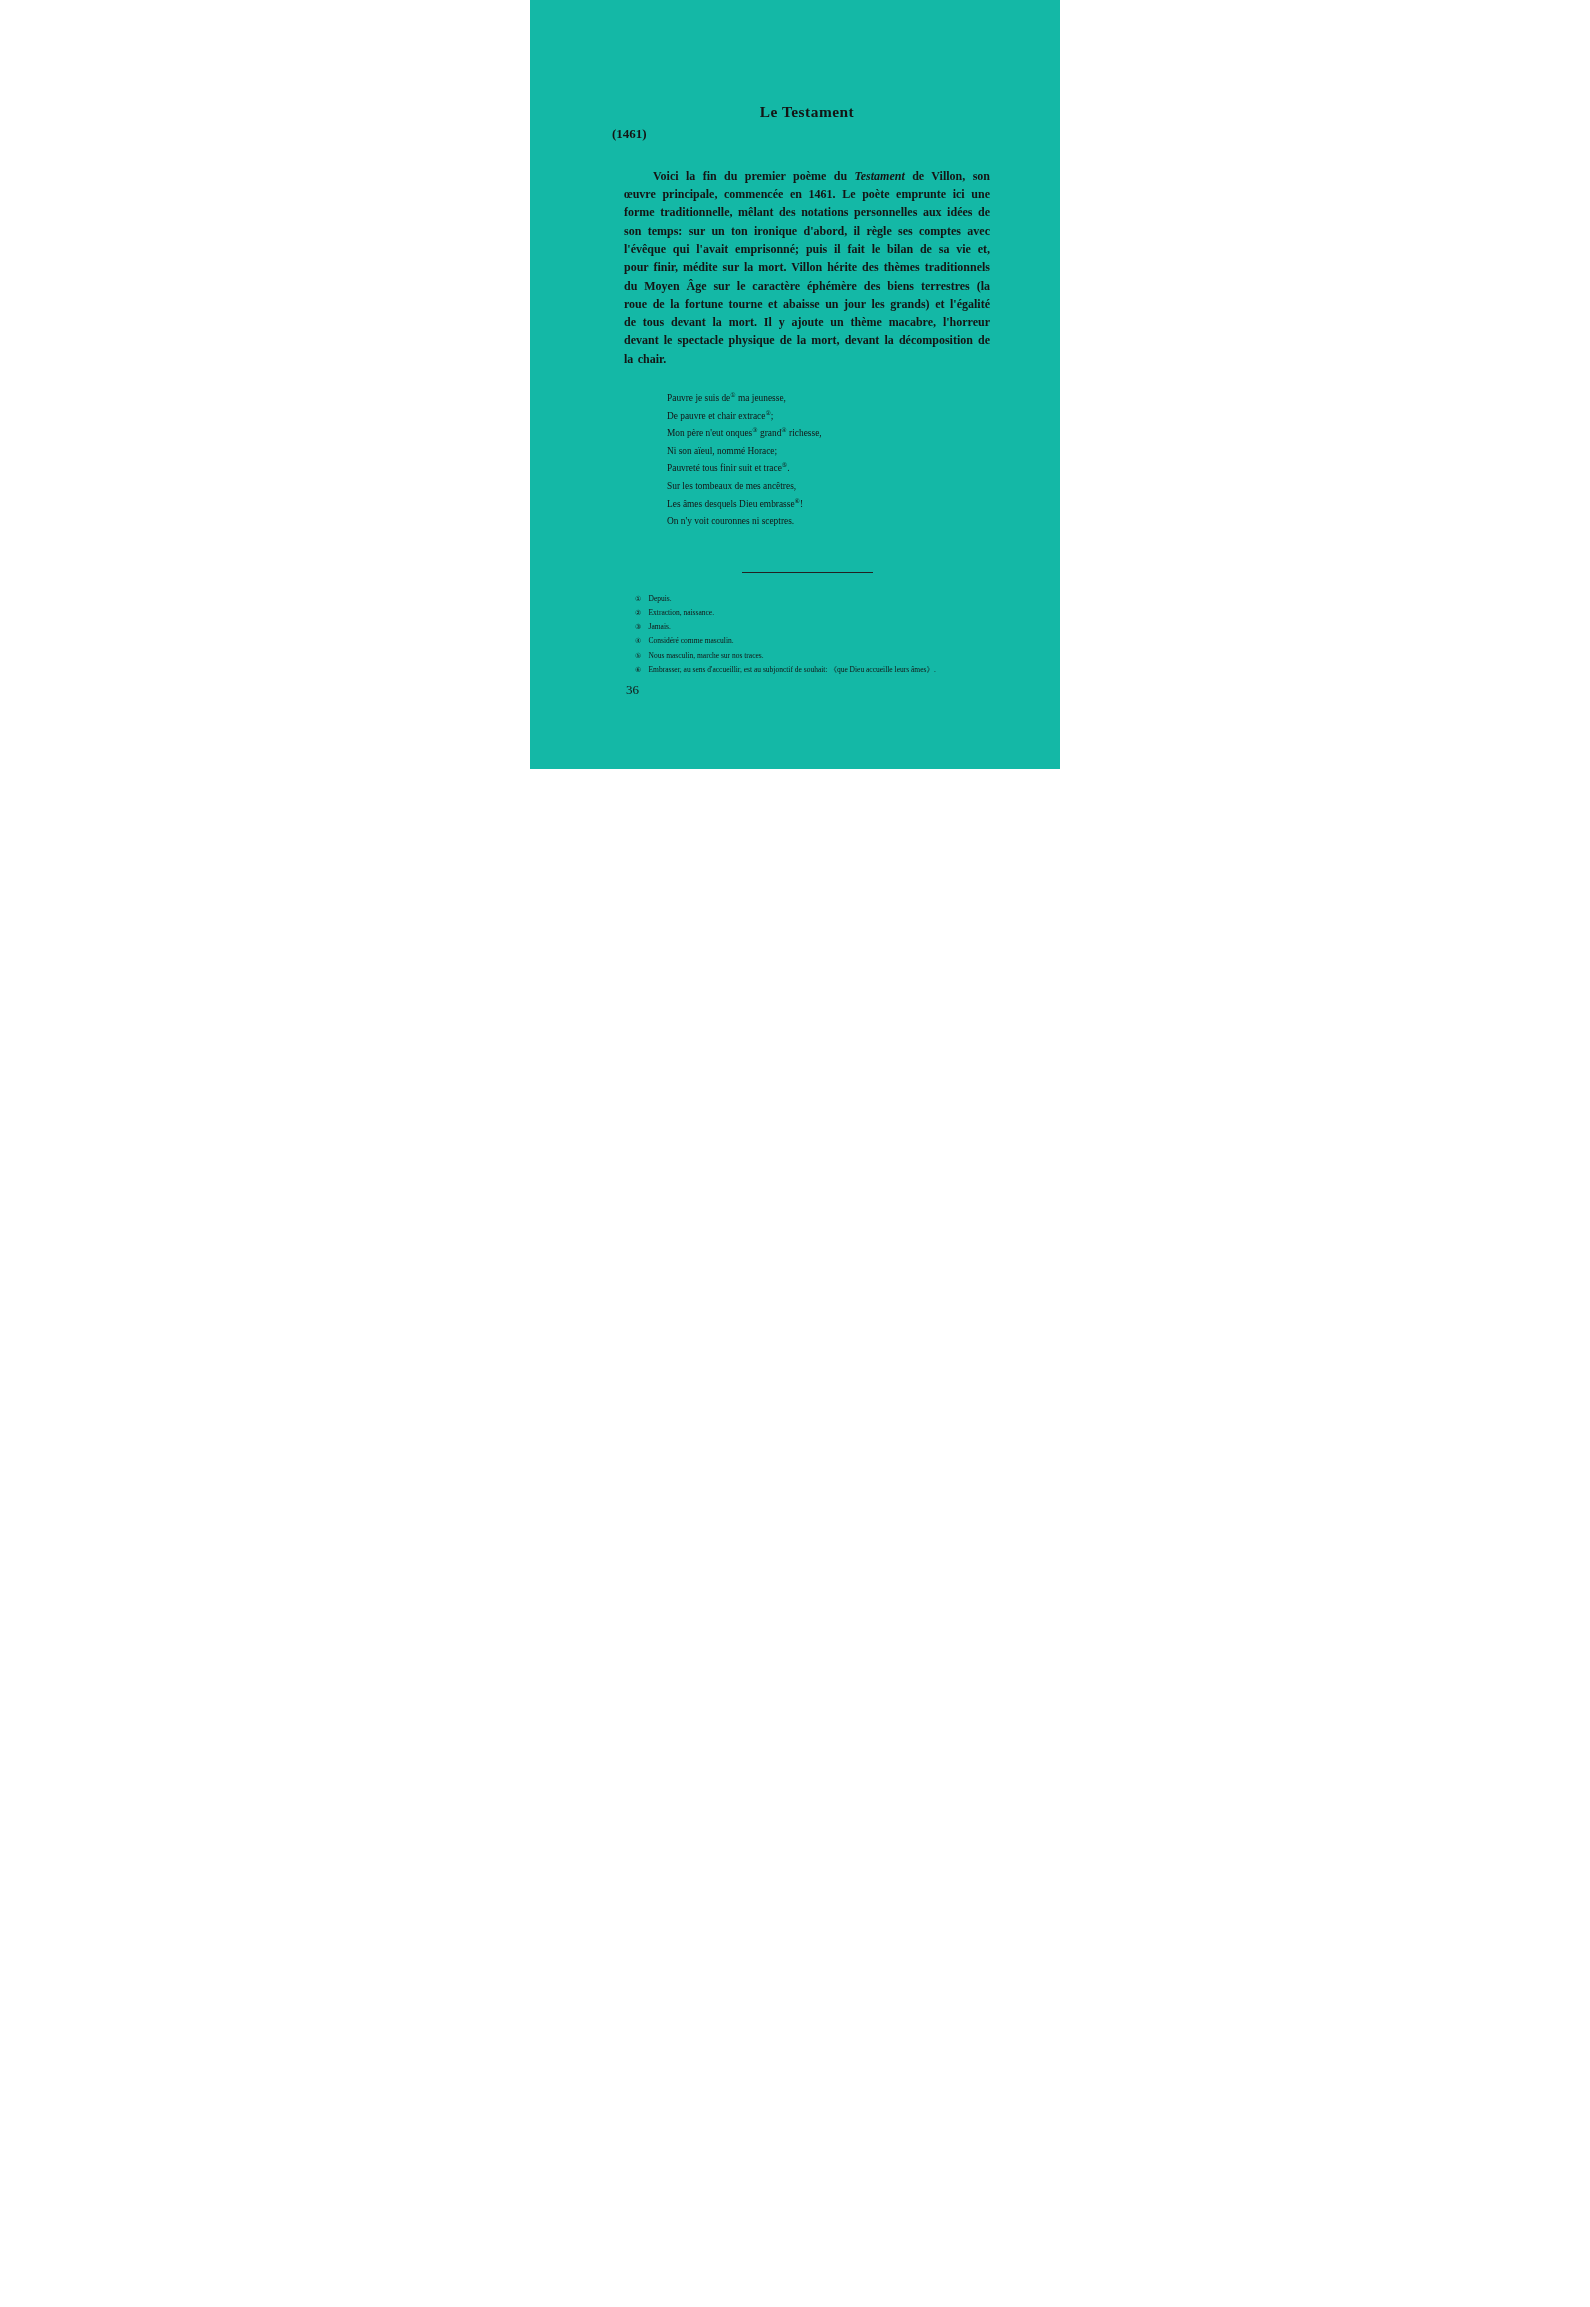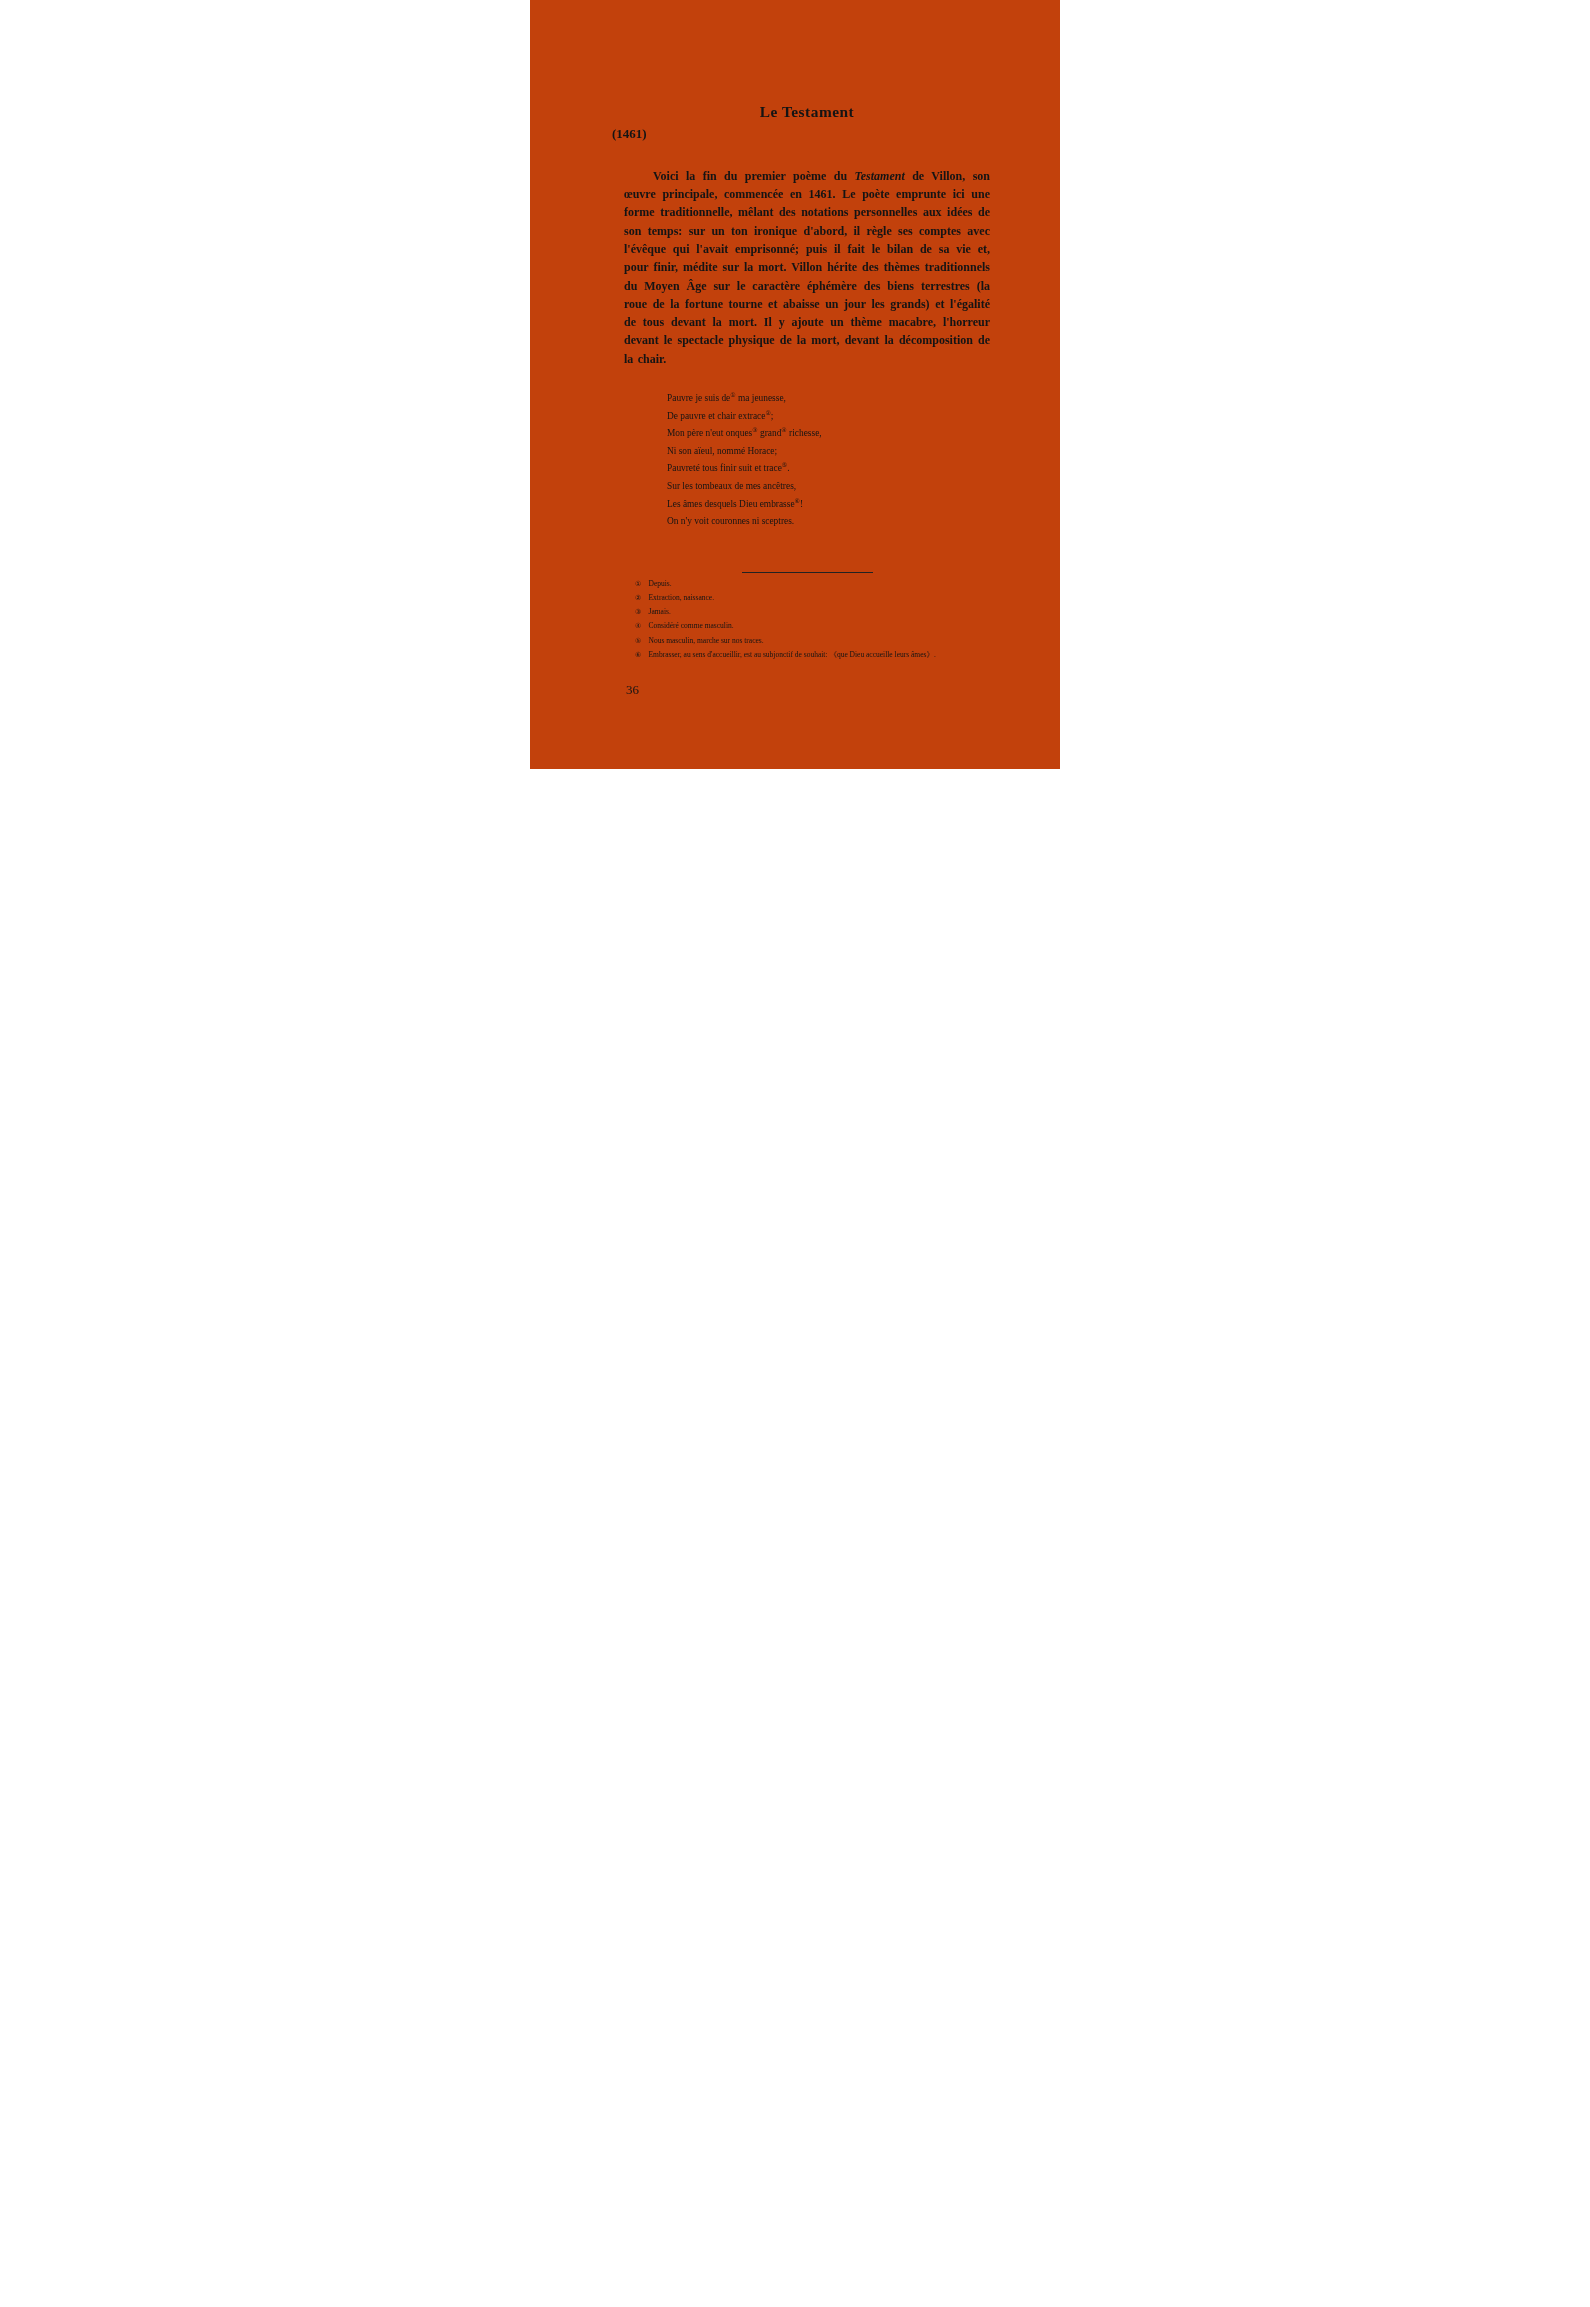--- a/index.html
+++ b/index.html
@@ -5,21 +5,21 @@
   html, body {
     margin: 0;
     padding: 0;
     background: #ffffff;
   }
   .page {
     position: relative;
     width: 530px;
     height: 769px;
     margin: 0 auto;
-    background: #c2410c;
+    background: #14b8a6;
     color: #141414;
     font-family: "Liberation Serif", "DejaVu Serif", serif;
     box-sizing: border-box;
     padding: 103px 58px 0 82px;
   }
   .title {
     text-align: center;
     font-weight: bold;
     font-size: 15.4px;
     letter-spacing: 0.5px;
@@ -52,21 +52,21 @@
     vertical-align: super;
     line-height: 0;
   }
   .footnote-rule {
     margin-top: 41px;
     width: 131px;
     border: 0;
     border-top: 1px solid #222222;
   }
   .footnotes {
-    margin-top: 4px;
+    margin-top: 19px;
     font-size: 7.5px;
     line-height: 13.2px;
   }
   .footnote {
     margin: 0;
     text-indent: 23px;
   }
   .footnote.wraps {
     text-align: justify;
   }

